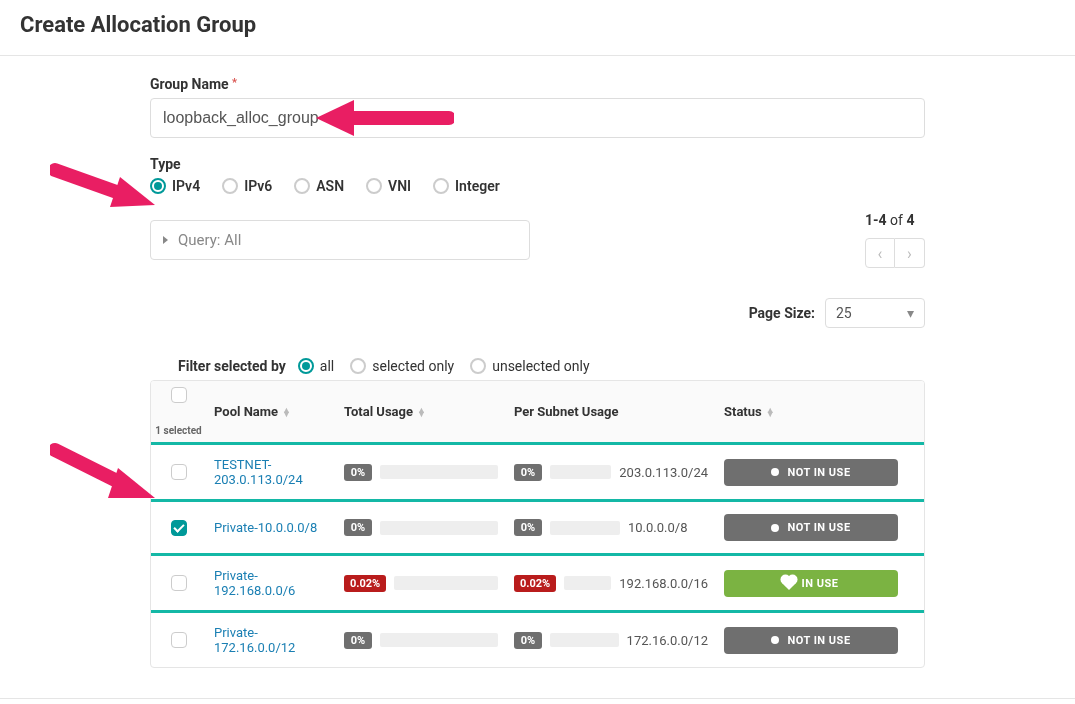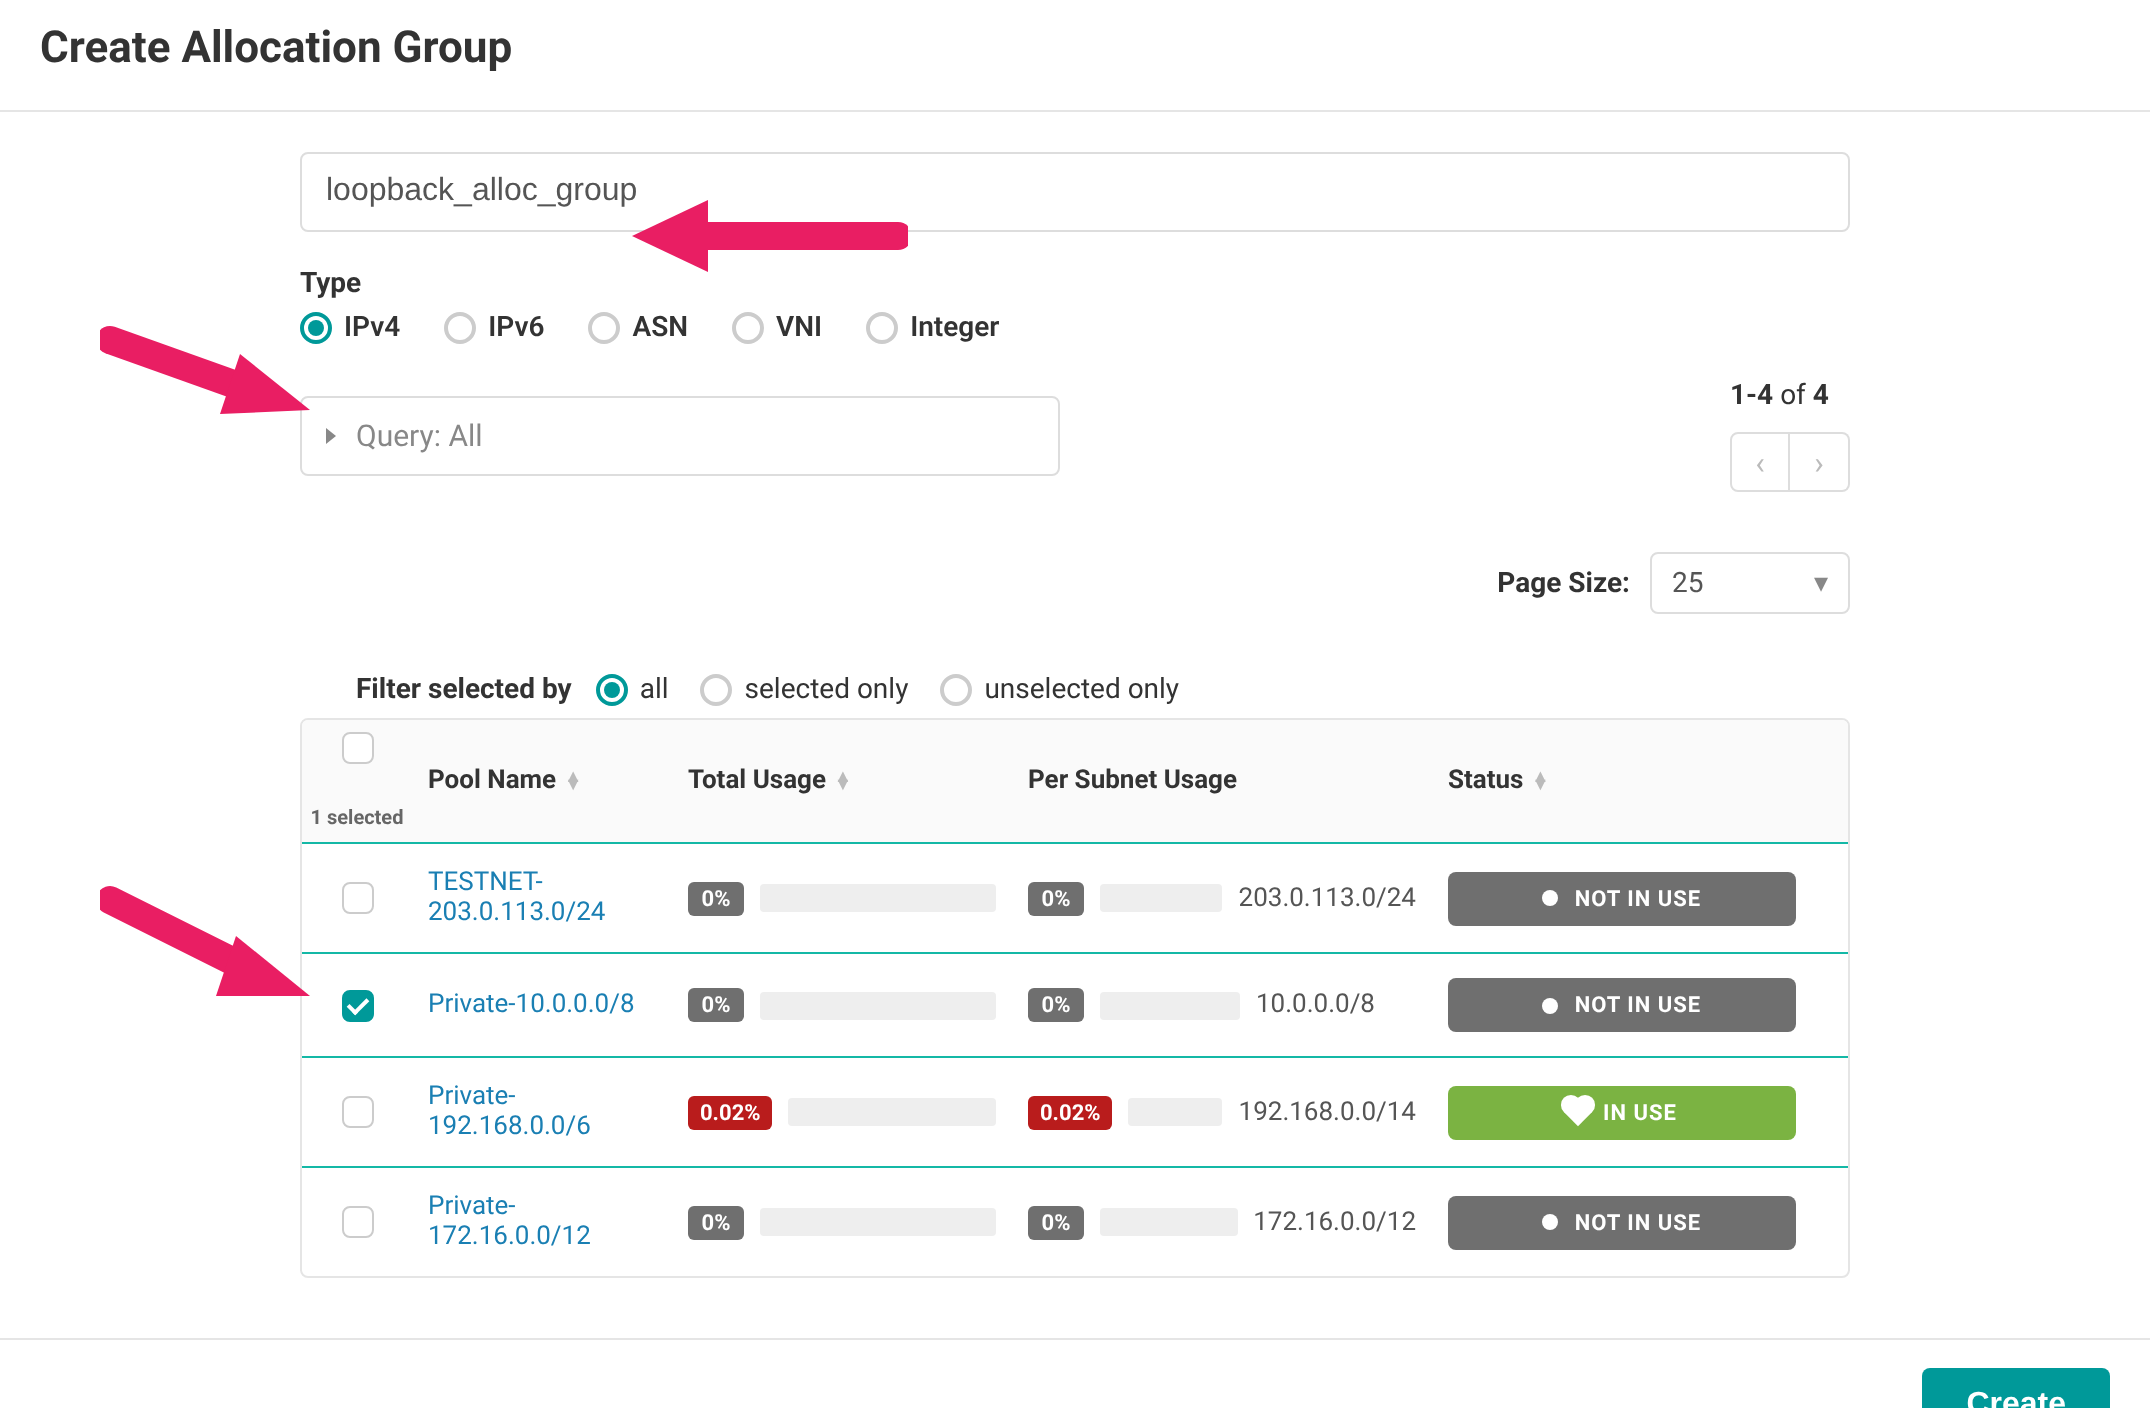--- a/index.html
+++ b/index.html
@@ -114,21 +114,21 @@
     font-weight:700;
     color:#333;
   }
   .th { padding:10px 8px; display:flex; align-items:center; gap:4px; }
   .th .sort {
     display:inline-flex; flex-direction:column; line-height:4px; color:#bbb; font-size:9px;
   }
   .th-check { flex-direction:column; align-items:center; justify-content:center; font-size:10px; color:#888; text-align:center; padding:6px 4px;}
   .sel-count { font-size:10px; font-weight:700; color:#666; margin-top:18px; }
   .trow {
-    border-top:1px solid #14b8a6;
+    border-top:3px solid #14b8a6;
     font-size:13px;
   }
   .td { padding:12px 8px; }
   .td.link { color:#1a7fb3; cursor:pointer; }
   .td.check { display:flex; align-items:center; justify-content:center; }
   .chk-box {
     width:16px; height:16px; border:1px solid #ccc; border-radius:4px; background:#fff; position:relative; cursor:pointer;
   }
   .chk-box.checked { background:#009999; border-color:#009999; }
   .chk-box.checked::after {
@@ -206,20 +206,24 @@
     </svg>
   </div>
 
   <div class="header-area">
     <div class="page-title">Create Allocation Group</div>
   </div>
 
   <div class="content">
 
     <div class="section">
+      <div class="field-label">
+        <span>Group Name</span>
+        <span class="req">*</span>
+      </div>
       <input class="text-input" type="text" value="loopback_alloc_group" style="">
     </div>
 
     <div class="section">
       <div class="field-label">Type</div>
       <div class="radio-row" id="type-radio-row">
           <span class="radio-item">
             <span class="radio-circle checked"></span>
             <span>IPv4</span>
           </span>
@@ -374,21 +378,21 @@
             <div class="td">
               <div class="progress-cell">
                 <span class="pct-badge green">0.02%</span>
                 <span class="bar"></span>
               </div>
             </div>
             <div class="td">
               <div class="subnet-cell">
                 <span class="pct-badge green">0.02%</span>
                 <span class="bar" style="max-width: 70px;"></span>
-                <span class="subnet-text">192.168.0.0/14</span>
+                <span class="subnet-text">192.168.0.0/16</span>
               </div>
             </div>
             <div class="td">
               <div class="status-pill green">
                 <span class="heart"></span>
                 <span>IN USE</span>
               </div>
             </div>
           </div>
           <div class="trow">

